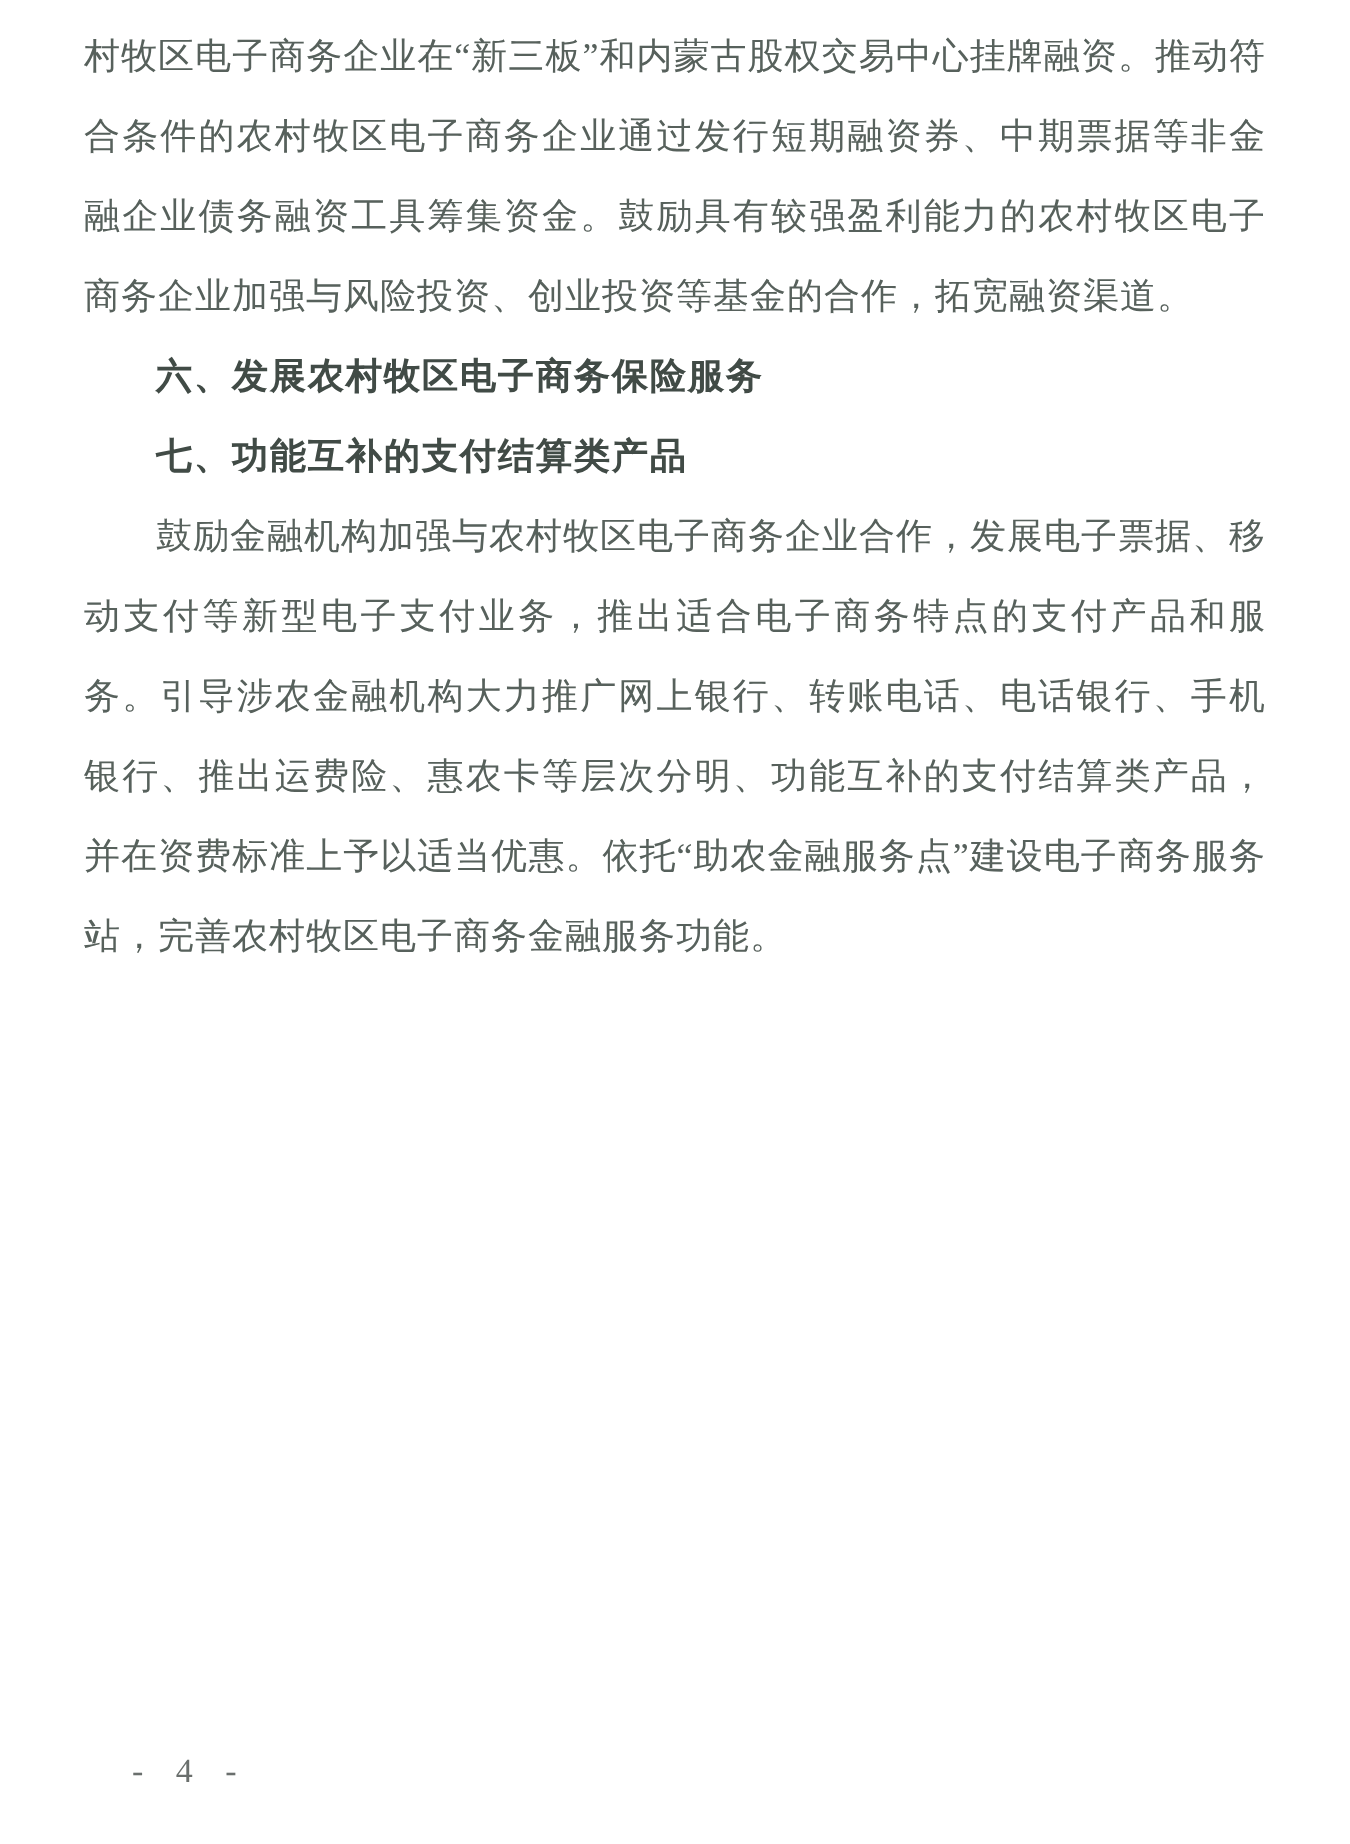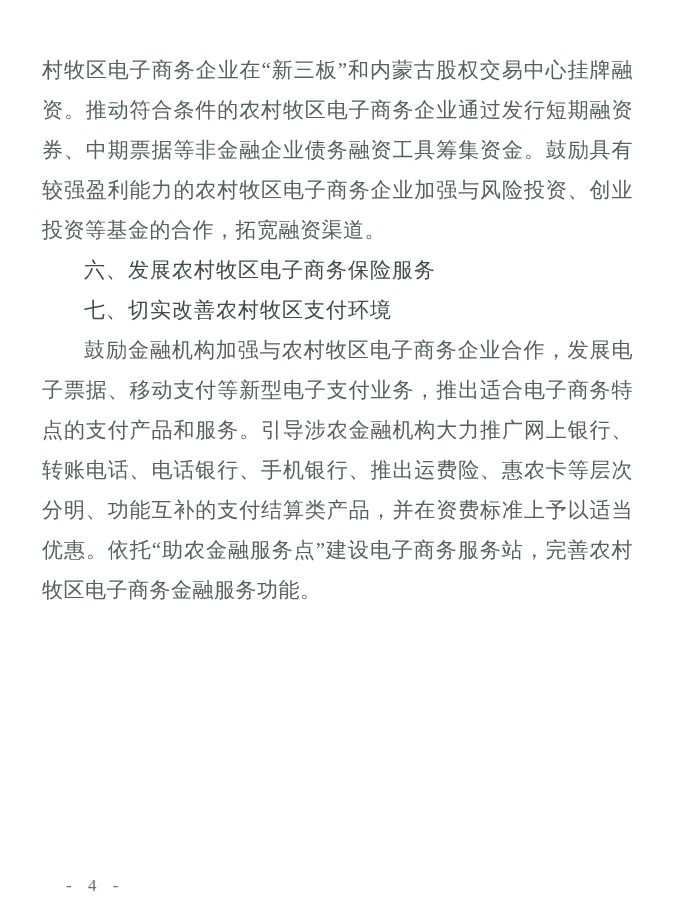--- a/index.html
+++ b/index.html
@@ -19,39 +19,38 @@
     position: absolute;
     inset: 0;
     background: #ffffff;
   }
   .content {
     position: absolute;
     left: 42px;
     right: 42px;
     top: 8px;
     color: #57615c;
-    font-size: 21px;
+    font-size: 18px;
     line-height: 40px;
     letter-spacing: 0.5px;
     text-align: justify;
     text-justify: inter-ideograph;
-    margin-top: 42px;
   }
   .para {
     margin: 0;
     text-indent: 2em;
   }
   .para.no-indent {
     text-indent: 0;
   }
   .heading {
     margin: 0;
     text-indent: 2em;
     font-family: "Liberation Sans", "DejaVu Sans", sans-serif;
-    font-weight: normal;
+    font-weight: bold;
     color: #414b46;
     letter-spacing: 1px;
     text-align: left;
   }
   .footer {
     position: absolute;
     left: 66px;
     top: 876px;
     color: #6a6f6d;
     font-size: 17px;
@@ -59,17 +58,17 @@
     font-family: "Liberation Serif", "DejaVu Serif", serif;
   }
 </style>
 </head>
 <body>
 
 <div class="page">
   <div class="content">
     <p class="para no-indent">村牧区电子商务企业在“新三板”和内蒙古股权交易中心挂牌融资。推动符合条件的农村牧区电子商务企业通过发行短期融资券、中期票据等非金融企业债务融资工具筹集资金。鼓励具有较强盈利能力的农村牧区电子商务企业加强与风险投资、创业投资等基金的合作，拓宽融资渠道。</p>
     <p class="heading">六、发展农村牧区电子商务保险服务</p>
-    <p class="heading">七、切实改善农村牧区支付环境</p>
+    <p class="heading">七、功能互补的支付结算类产品</p>
     <p class="para">鼓励金融机构加强与农村牧区电子商务企业合作，发展电子票据、移动支付等新型电子支付业务，推出适合电子商务特点的支付产品和服务。引导涉农金融机构大力推广网上银行、转账电话、电话银行、手机银行、推出运费险、惠农卡等层次分明、功能互补的支付结算类产品，并在资费标准上予以适当优惠。依托“助农金融服务点”建设电子商务服务站，完善农村牧区电子商务金融服务功能。</p>
   </div>
   <div class="footer">- 4 -</div>
 </div>
 
 </body></html>

